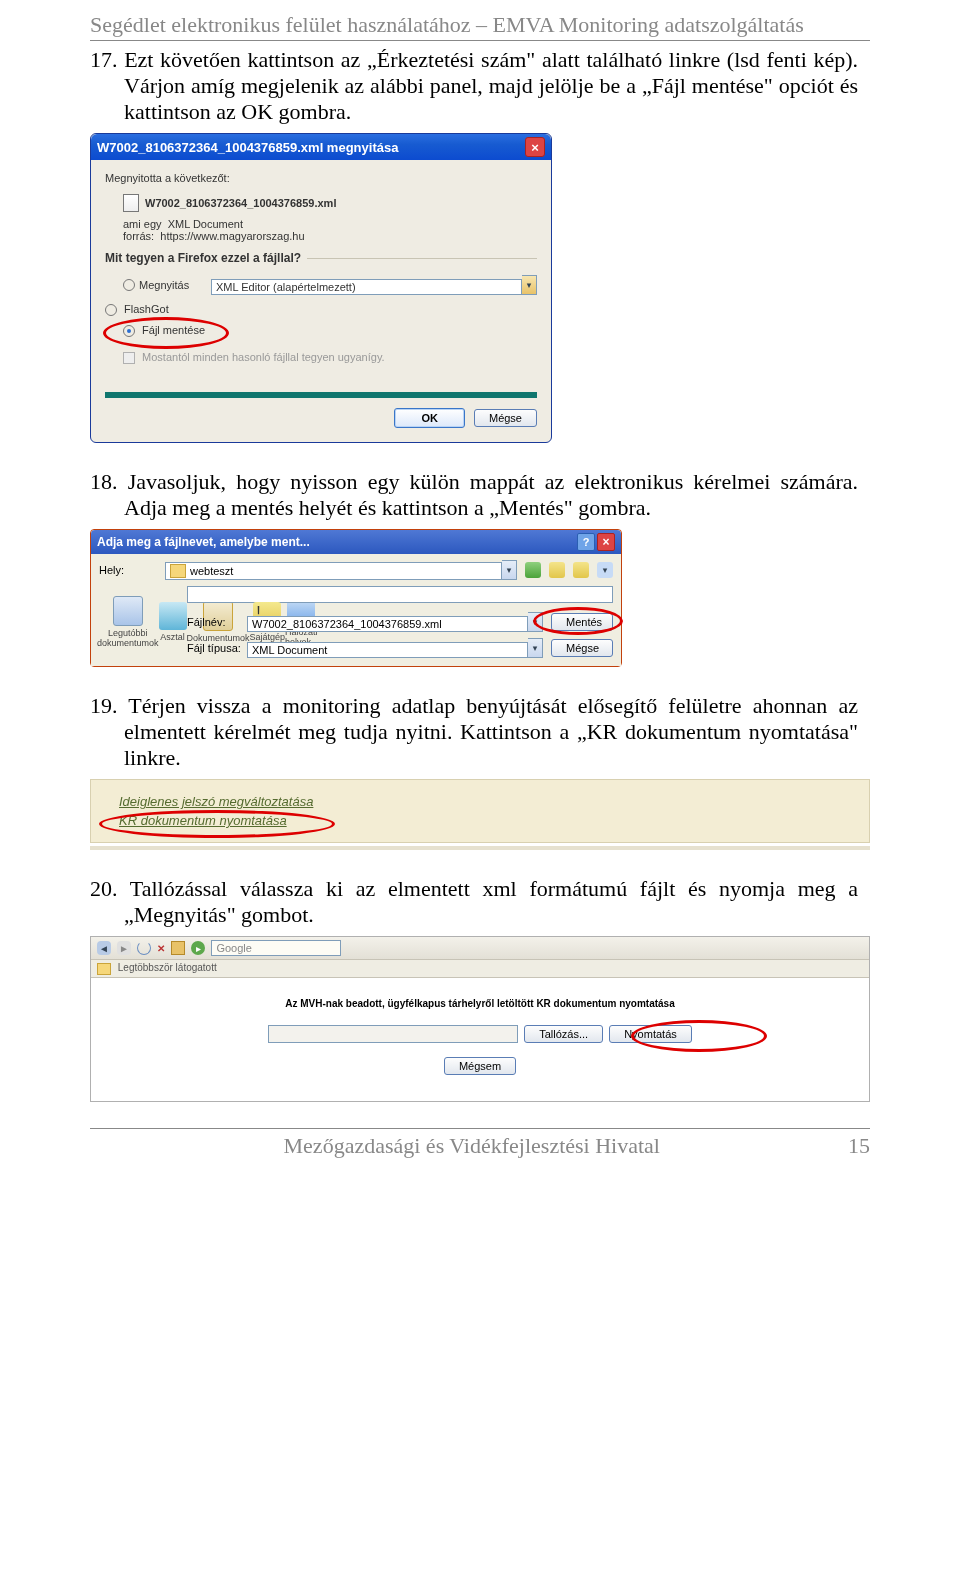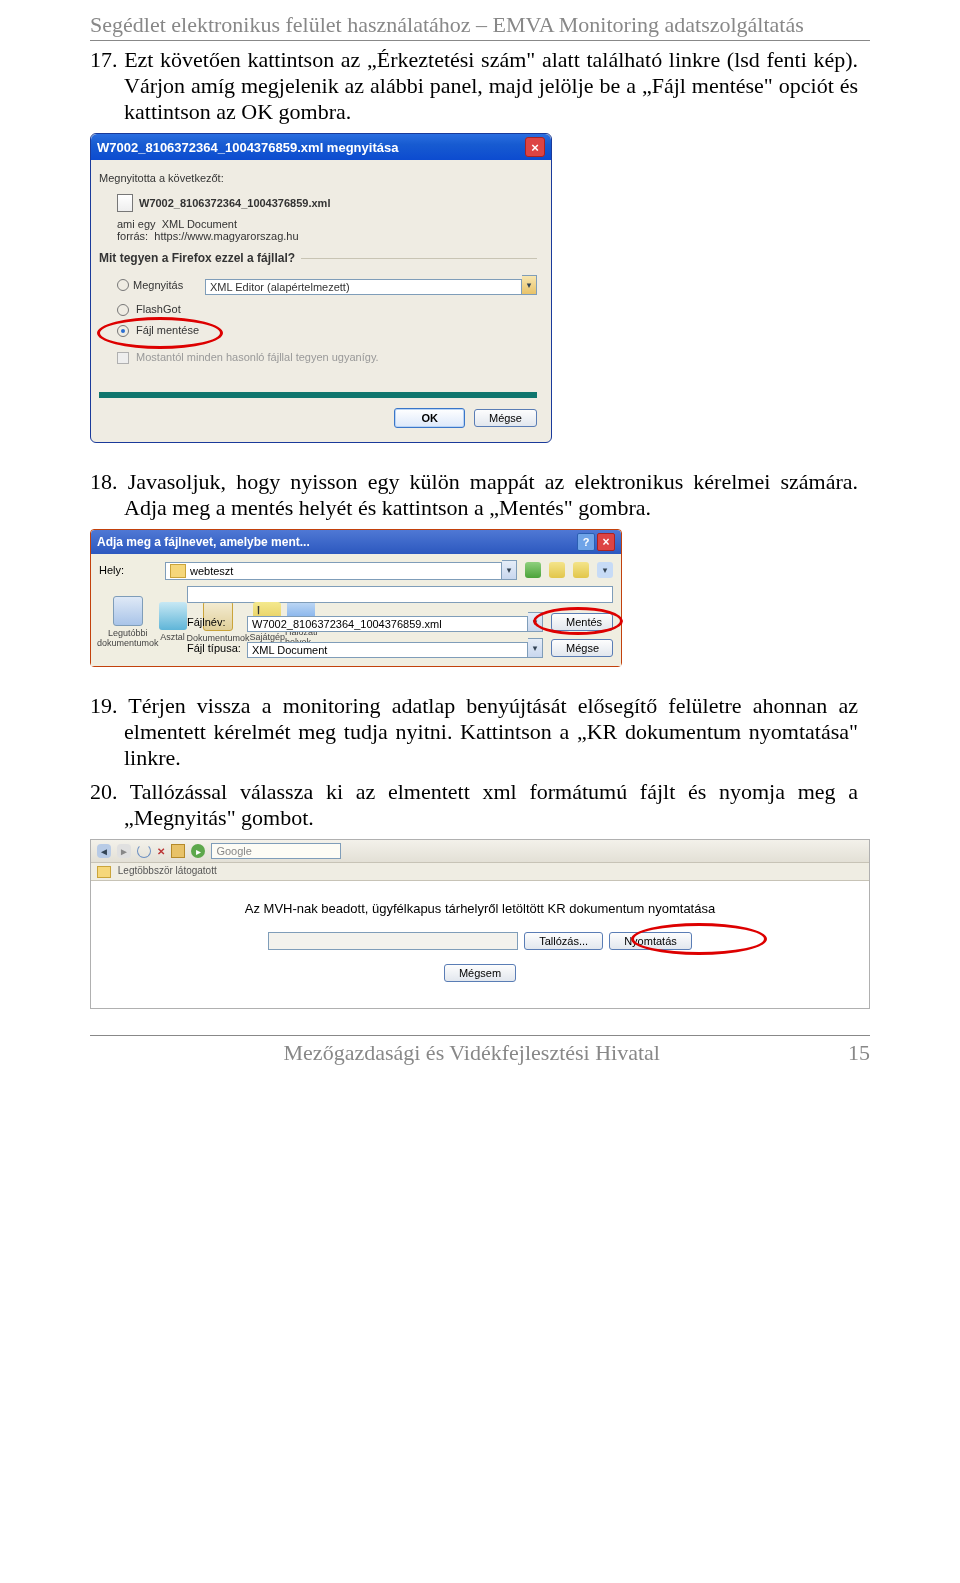--- a/index.html
+++ b/index.html
@@ -41,42 +41,42 @@
   <div class="page-header">Segédlet elektronikus felület használatához – EMVA Monitoring adatszolgáltatás</div>
 
   <p class="instr indent">17. Ezt követően kattintson az „Érkeztetési szám" alatt található linkre (lsd fenti kép). Várjon amíg megjelenik az alábbi panel, majd jelölje be a „Fájl mentése" opciót és kattintson az OK gombra.</p>
 
   <div class="fig">
     <div class="ff-dialog" style="width:460px;border:1px solid #1a3a9a;border-radius:6px;background:#efece3;position:relative">
       <div class="xp-title">
         <span>W7002_8106372364_1004376859.xml megnyitása</span>
         <span class="xp-close">×</span>
       </div>
-      <div style="padding:12px 14px 14px 8px;font-size:11px;color:#333">
+      <div style="padding:12px 14px 14px 14px;font-size:11px;color:#333">
         <div style="margin-bottom:10px">Megnyitotta a következőt:</div>
         <div style="display:flex;align-items:center;margin-left:18px;margin-bottom:6px">
           <span style="width:14px;height:16px;border:1px solid #777;display:inline-block;margin-right:6px;background:linear-gradient(#fff,#eee)"></span>
           <b>W7002_8106372364_1004376859.xml</b>
         </div>
         <div style="margin-left:18px;white-space:pre">ami egy  XML Document</div>
         <div style="margin-left:18px;white-space:pre">forrás:  https://www.magyarorszag.hu</div>
 
         <div style="margin-top:16px;border-top:1px solid #c8c4b4;padding-top:6px">
           <b style="font-size:12px;background:#efece3;position:relative;top:-14px;padding-right:6px">Mit tegyen a Firefox ezzel a fájllal?</b>
         </div>
 
         <div style="margin-left:18px;display:flex;align-items:center;margin-top:-4px">
           <span class="radio"></span>
           <span style="width:72px">Megnyitás</span>
           <div class="combo" style="flex:1">
             <div class="xp-input" style="flex:1">XML Editor (alapértelmezett)</div>
             <div class="arrow" style="background:linear-gradient(#f7e6b0,#e8c268)">▾</div>
           </div>
         </div>
-        <div style="margin-left:18px;margin-top:8px">
+        <div style="margin-left:0;margin-top:8px">
           <span class="radio"></span>
           <span>FlashGot</span>
         </div>
         <div style="margin-left:18px;margin-top:8px;position:relative">
           <span class="radio sel"></span>
           <span>Fájl mentése</span>
           <span class="red-ellipse" style="width:120px;height:26px;left:-20px;top:-7px"></span>
         </div>
         <div style="margin-left:18px;margin-top:14px;color:#999">
           <span class="chk"></span>
@@ -166,20 +166,28 @@
               <button class="xp-btn" style="width:62px">Mégse</button>
             </div>
           </div>
         </div>
       </div>
     </div>
   </div>
 
   <p class="instr indent">19. Térjen vissza a monitoring adatlap benyújtását elősegítő felületre ahonnan az elmentett kérelmét meg tudja nyitni. Kattintson a „KR dokumentum nyomtatása" linkre.</p>
 
+  <div class="fig">
+    <div style="background:#f3edd4;border:1px solid #d8d0b0;padding:12px 28px;position:relative">
+      <div class="link-row">Ideiglenes jelszó megváltoztatása</div>
+      <div class="link-row">KR dokumentum nyomtatása</div>
+      <span class="red-ellipse" style="width:230px;height:22px;left:8px;top:30px"></span>
+    </div>
+    <div style="height:4px;background:#e6e1cf;margin-top:3px"></div>
+  </div>
 
   <p class="instr indent">20. Tallózással válassza ki az elmentett xml formátumú fájlt és nyomja meg a „Megnyitás" gombot.</p>
 
   <div class="fig">
     <div class="browser" style="border:1px solid #b0b0b0;background:#eceae4">
 
       <div style="display:flex;align-items:center;padding:3px 6px;gap:6px;background:linear-gradient(#f3f1ea,#e3e0d6);border-bottom:1px solid #c7c3b6">
         <span style="width:14px;height:14px;border-radius:4px;background:#b8cbe6;display:flex;align-items:center;justify-content:center;color:#345">◄</span>
         <span style="width:14px;height:14px;border-radius:4px;background:#e0e0e0;display:flex;align-items:center;justify-content:center;color:#888">►</span>
         <span style="width:12px;height:12px;border:1px solid #6b8fc2;border-radius:50%;border-top-color:transparent"></span>
@@ -187,21 +195,21 @@
         <span style="width:12px;height:12px;background:#e8c268;border:1px solid #b58a2a"></span>
         <span style="width:14px;height:14px;border-radius:50%;background:#5da84c;color:#fff;display:flex;align-items:center;justify-content:center">▸</span>
         <div class="xp-input" style="width:120px;color:#888;background:#fdfcf5">Google</div>
       </div>
       <div style="padding:2px 6px;background:#efede3;border-bottom:1px solid #c7c3b6;color:#555">
         <span style="width:12px;height:10px;background:#f6d77a;border:1px solid #caa43a;display:inline-block;margin-right:4px;vertical-align:middle"></span>
         <span>Legtöbbször látogatott</span>
       </div>
 
       <div style="background:#fff;padding:20px 0 26px 0;text-align:center;position:relative">
-        <div style="color:#000;font-weight:normal;font-size:13px">Az MVH-nak beadott, ügyfélkapus tárhelyről letöltött KR dokumentum nyomtatása</div>
+        <div style="color:#000;font-weight:bold;font-size:10px">Az MVH-nak beadott, ügyfélkapus tárhelyről letöltött KR dokumentum nyomtatása</div>
         <div style="margin-top:16px;display:inline-flex;align-items:center;gap:6px">
           <input class="xp-input" style="width: 240px; height: 14px; background: rgb(243, 242, 237);">
           <button class="xp-btn">Tallózás...</button>
           <button class="xp-btn">Nyomtatás</button>
         </div>
         <div style="margin-top:14px">
           <button class="xp-btn">Mégsem</button>
         </div>
         <span class="red-ellipse" style="width:130px;height:26px;left:540px;top:42px"></span>
       </div>

